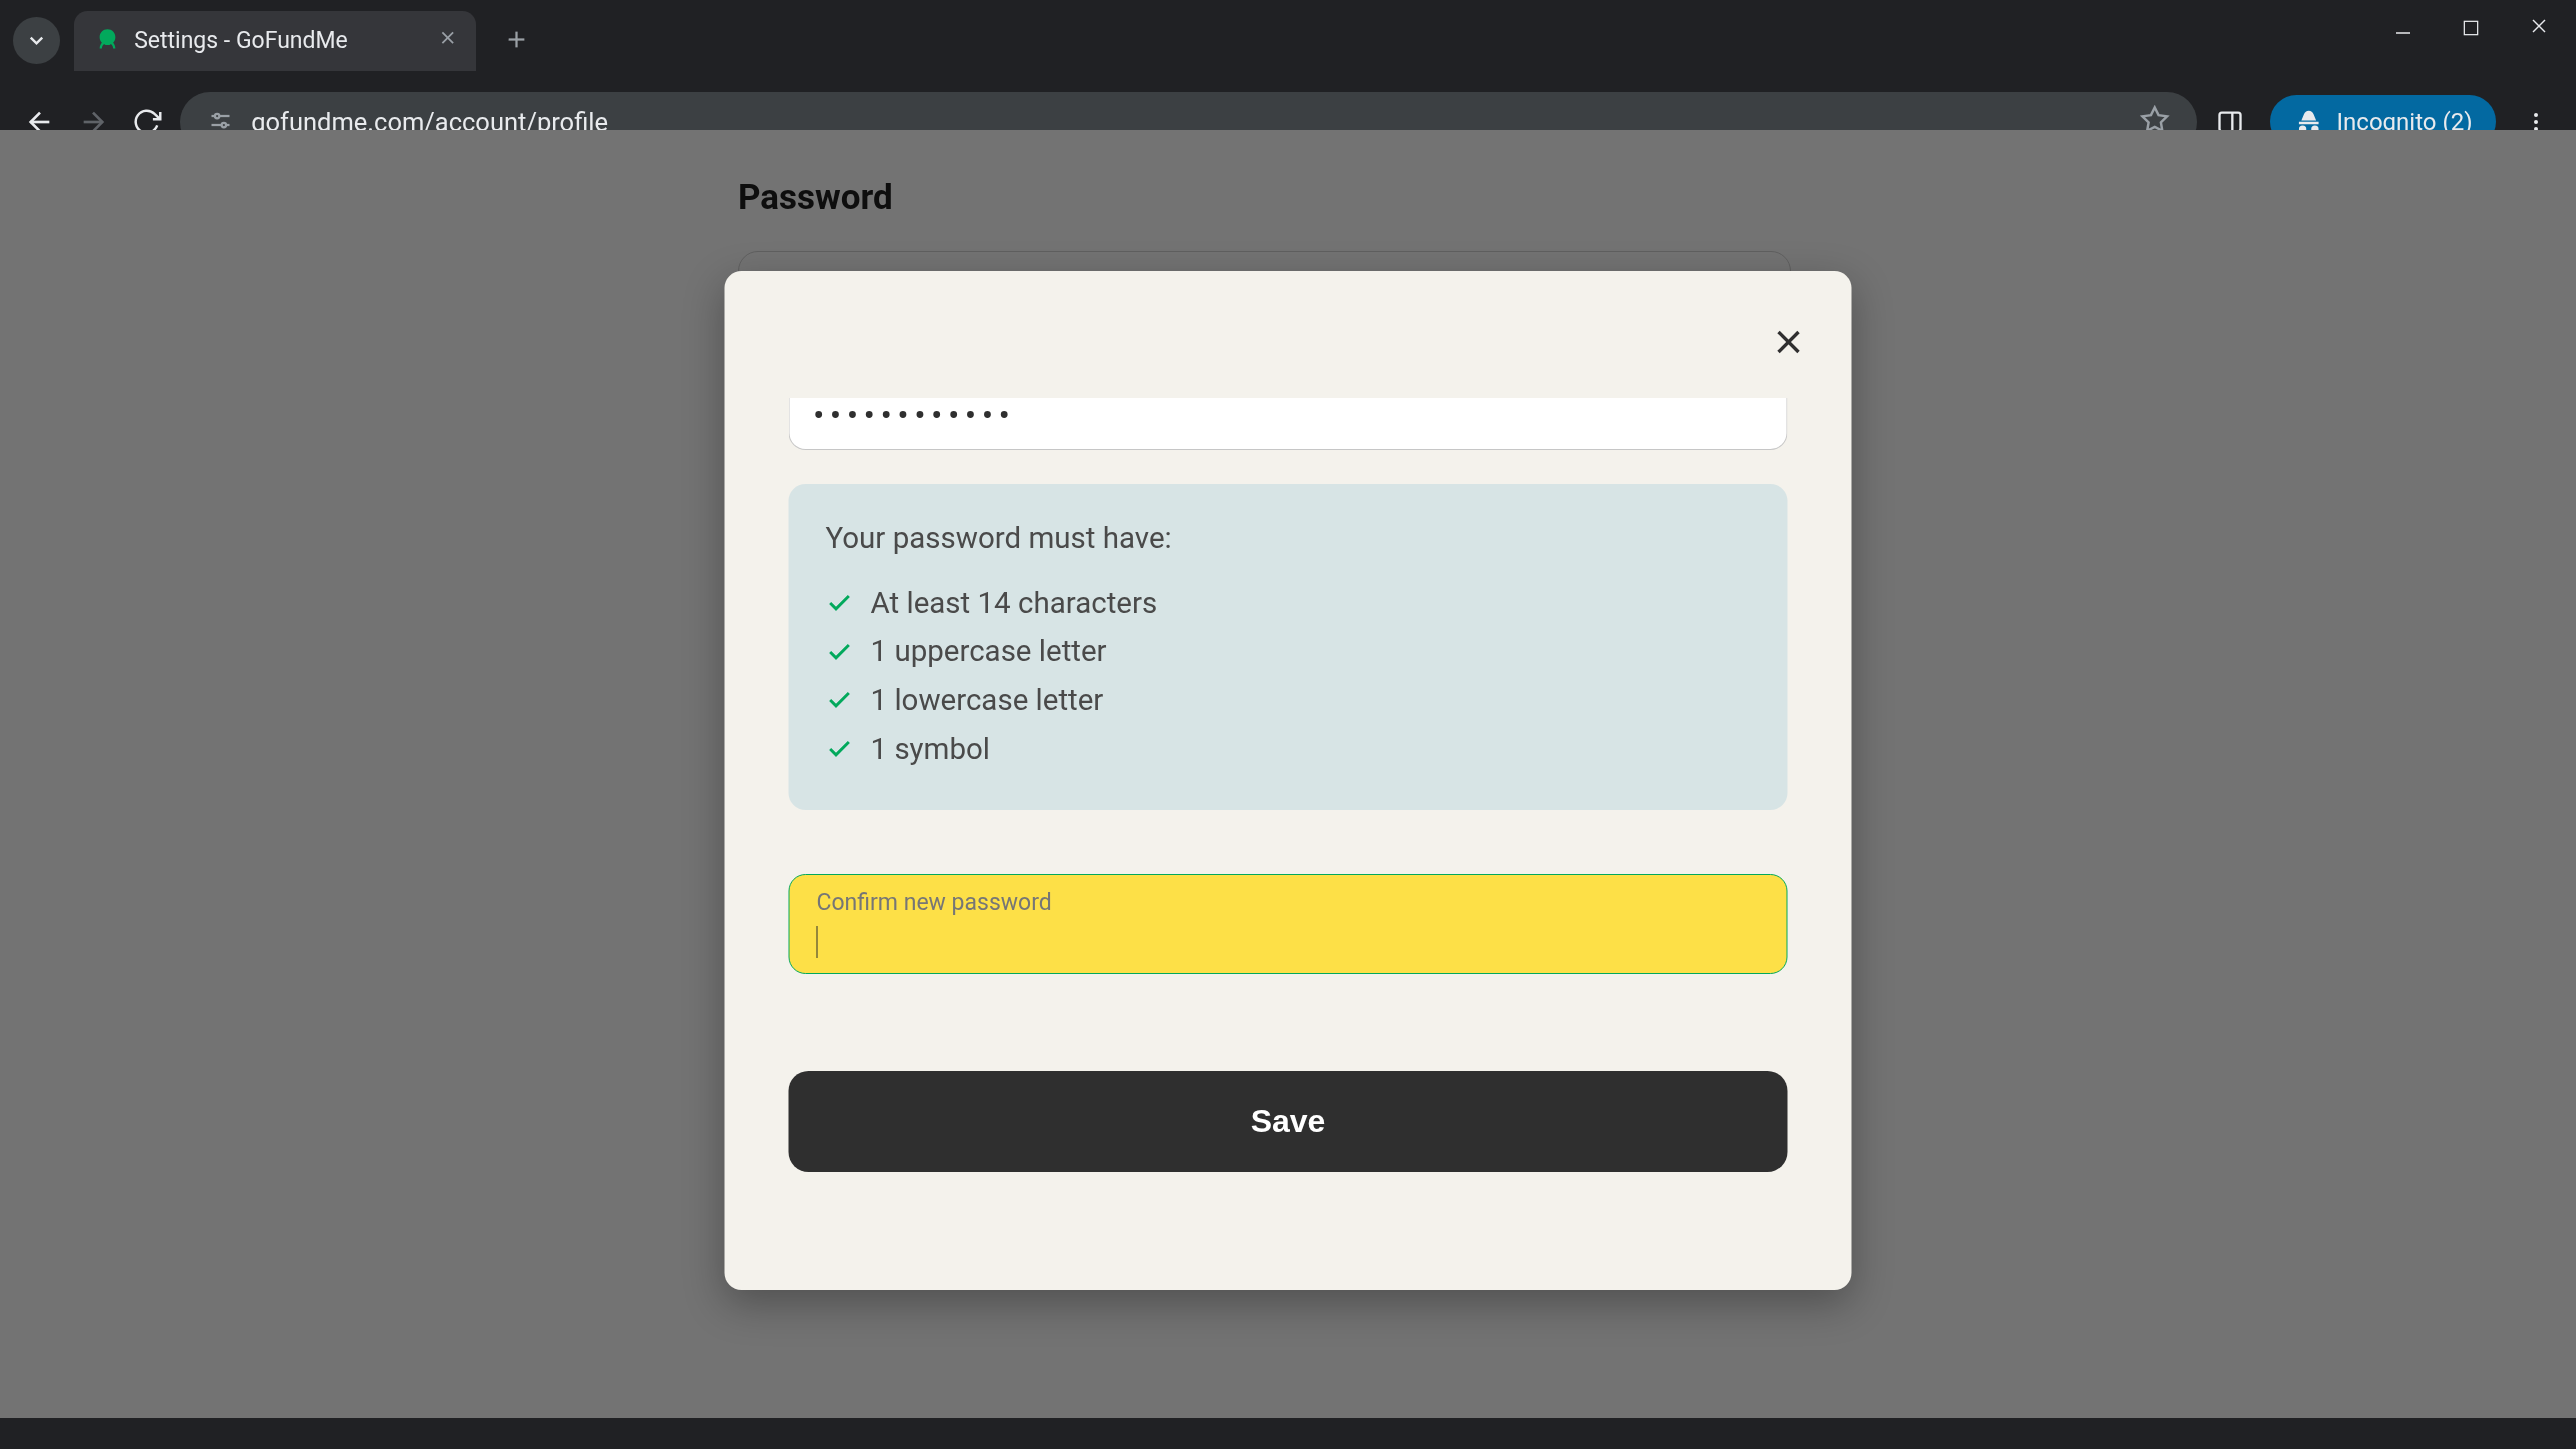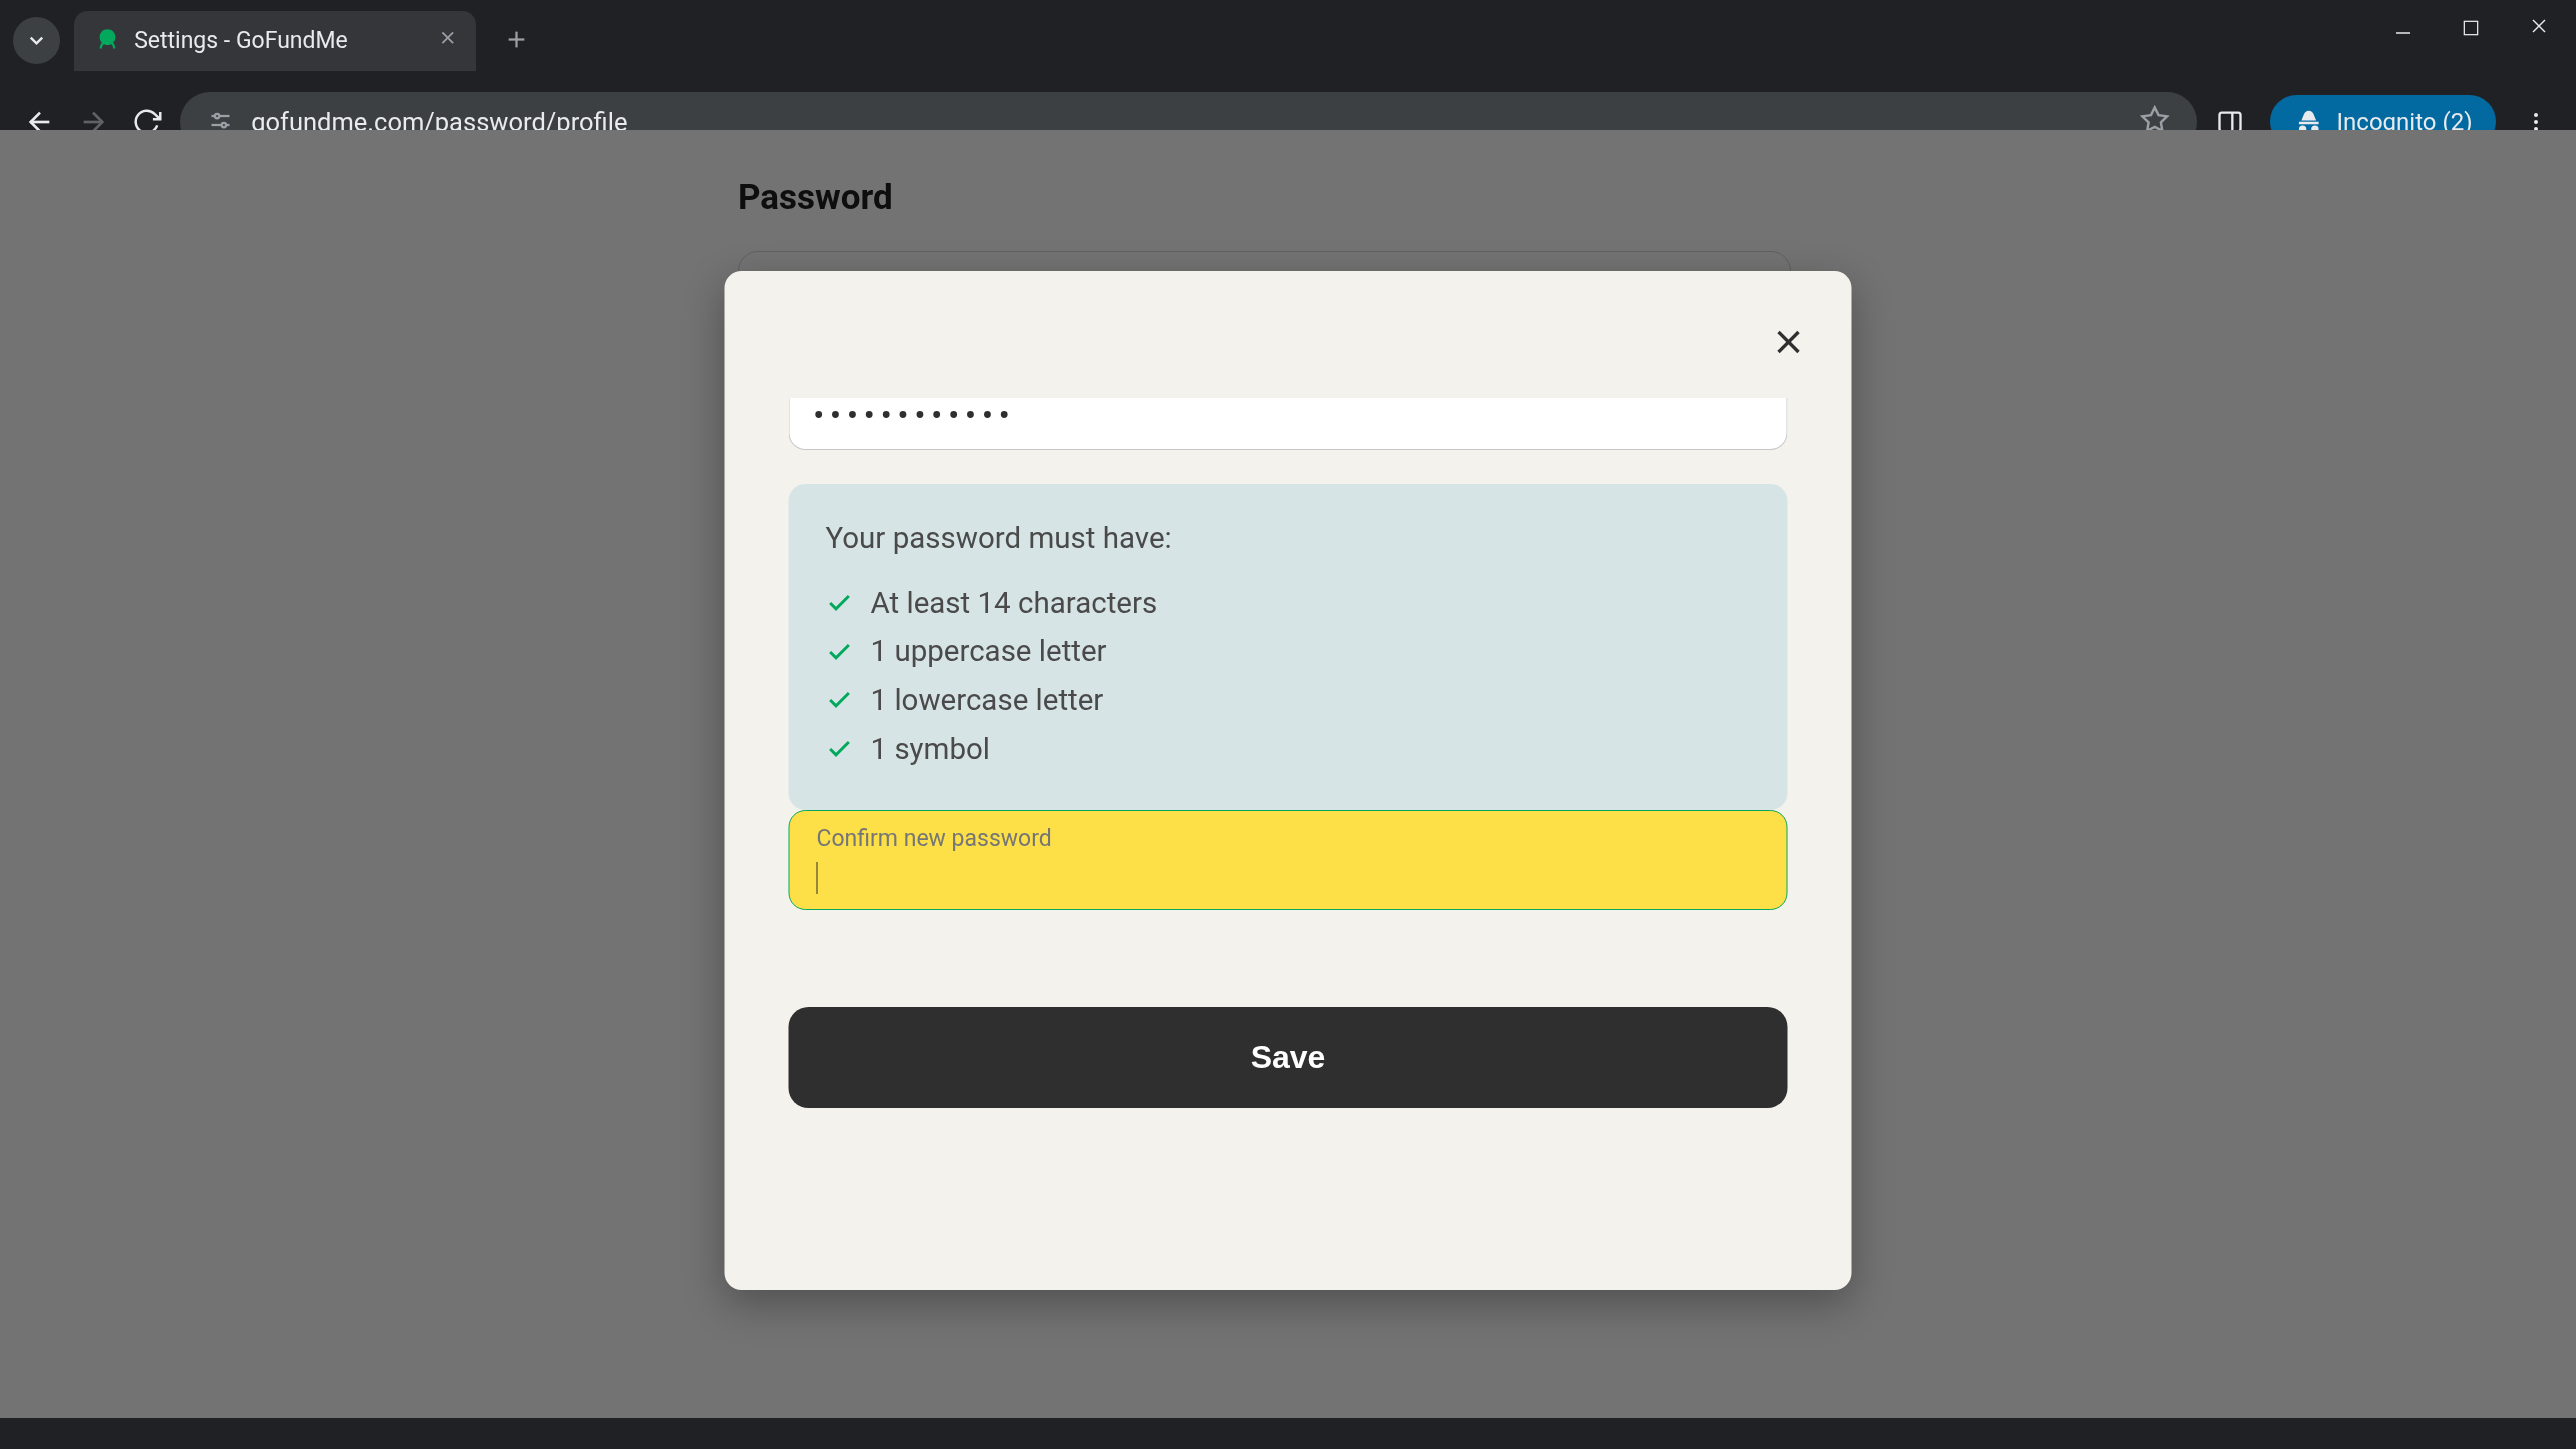--- a/index.html
+++ b/index.html
@@ -245,20 +245,21 @@
     font-size: 34px;
     letter-spacing: 5.4px;
     color: #2f2f2f;
     line-height: 1;
   }
   
   .requirements {
     background: #d7e4e5;
     border-radius: 17px;
     padding: 37px 37px;
+    margin-bottom: 64px;
   }
   .req-title {
     color: #4a4a4a;
     font-size: 29.5px;
     margin-bottom: 23.5px;
   }
   .req-item {
     display: flex;
     align-items: center;
     gap: 17px;
@@ -383,21 +384,21 @@
     </span>
     <div class="address-bar">
       <span class="site-info">
         <svg width="27" height="27" viewBox="0 0 24 24" fill="none" stroke="#9aa0a6" stroke-width="2">
             <line x1="4" y1="8" x2="20" y2="8"></line>
             <line x1="4" y1="16" x2="20" y2="16"></line>
             <circle cx="9" cy="8" r="2" fill="#3c4043"></circle>
             <circle cx="15" cy="16" r="2" fill="#3c4043"></circle>
           </svg>
       </span>
-      <span class="url">gofundme.com/password/profile</span>
+      <span class="url">gofundme.com/account/profile</span>
       <span class="star-icon">
         <svg width="29.5" height="29.5" viewBox="0 0 24 24" fill="none" stroke="#9aa0a6" stroke-width="2">
             <polygon points="12 2 15.09 8.26 22 9.27 17 14.14 18.18 21.02 12 17.77 5.82 21.02 7 14.14 2 9.27 8.91 8.26 12 2"></polygon>
           </svg>
       </span>
     </div>
     <div class="toolbar-right">
       <span class="toolbar-btn">
         <svg width="28" height="28" viewBox="0 0 24 24" fill="none" stroke="#e8eaed" stroke-width="2">
             <rect x="3" y="4" width="18" height="16" rx="2"></rect>

